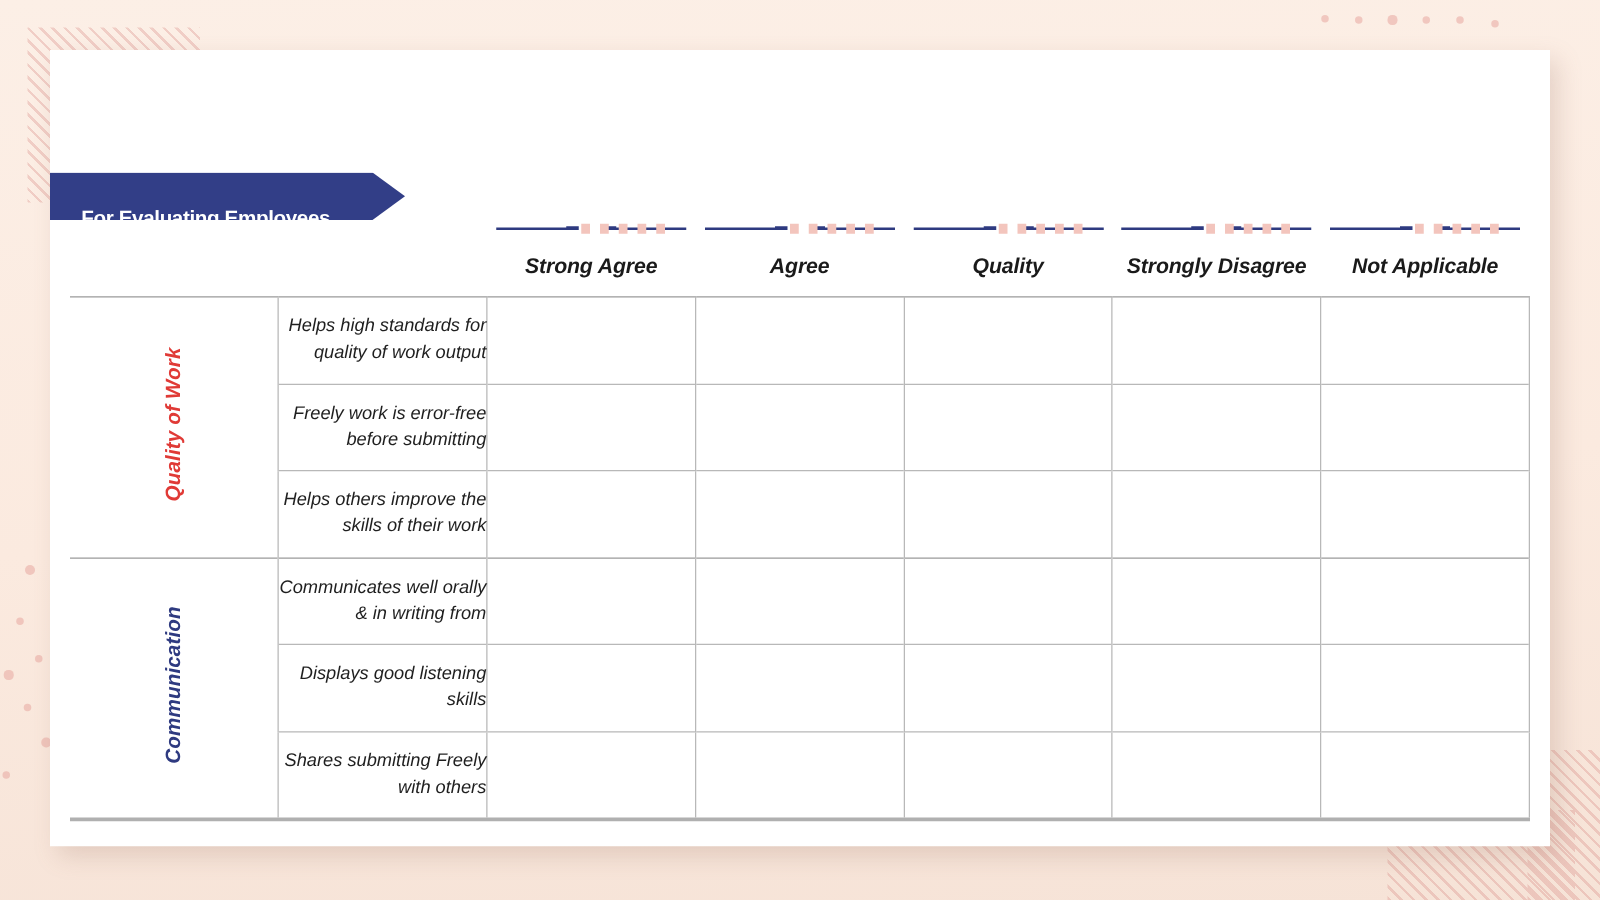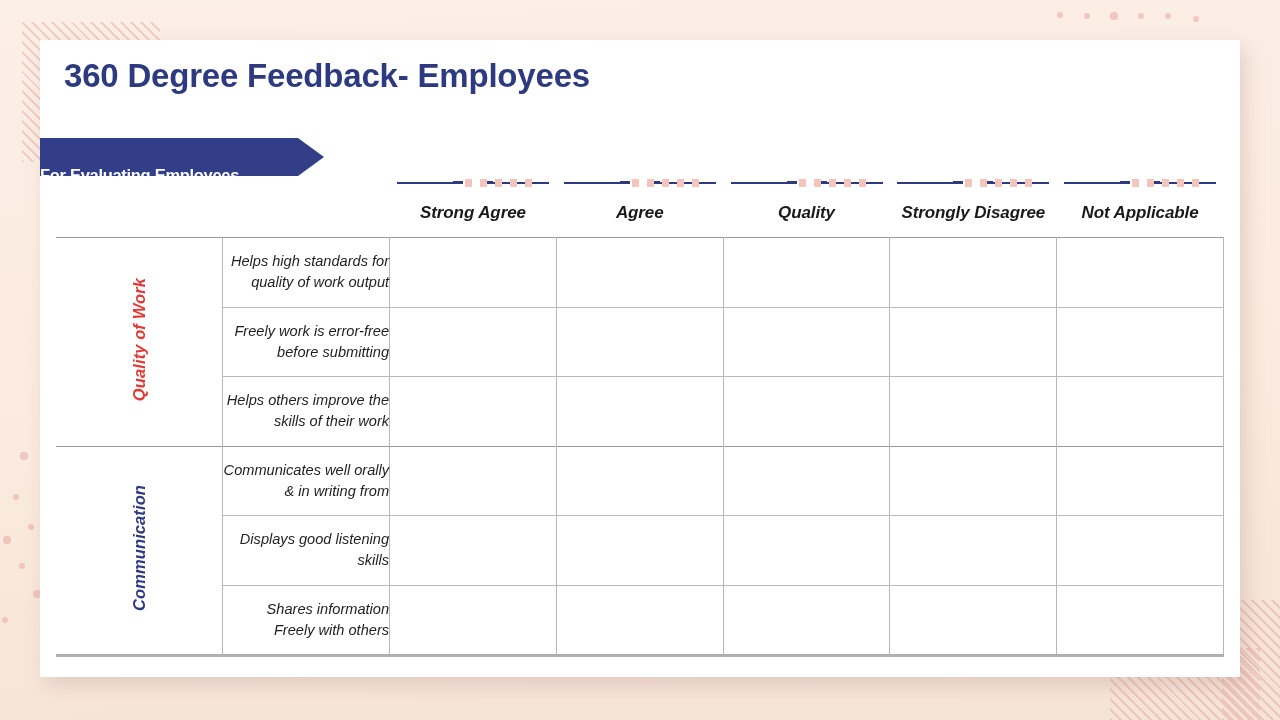--- a/index.html
+++ b/index.html
@@ -84,20 +84,21 @@
     width: 284px;
     background: #323e87;
     display: flex;
     align-items: center;
     clip-path: polygon(0 0, 258px 0, 284px 50%, 258px 100%, 0 100%);
   }
   .banner-label {
     color: #ffffff;
     font-size: 16.5px;
     font-weight: bold;
+    padding-left: 25px;
     letter-spacing: -0.3px;
     white-space: nowrap;
     margin-top: 36px;
   }
 
   
   .table-wrap {
     position: absolute;
     left: 16px;
     top: 125px;
@@ -223,21 +224,20 @@
       <div class="dot" style="left: 27.8px; top: 523.8px; width: 6.4px; height: 6.4px; opacity: 0.55;"></div>
       <div class="dot" style="left: 3.4px; top: 536.4px; width: 7.2px; height: 7.2px; opacity: 0.55;"></div>
       <div class="dot" style="left: 18.6px; top: 562.6px; width: 6.8px; height: 6.8px; opacity: 0.55;"></div>
       <div class="dot" style="left: 33.2px; top: 590.2px; width: 7.6px; height: 7.6px; opacity: 0.55;"></div>
       <div class="dot" style="left: 2px; top: 617px; width: 6px; height: 6px; opacity: 0.55;"></div>
     </div>
 </div>
 
 <div class="card">
 
-  <div class="page-title">360 Degree Feedback- Employees</div>
 
   <div class="banner">
     <span class="banner-label">For Evaluating Employees</span>
   </div>
 
   <div class="table-wrap">
     <table class="rating-table">
       <thead>
         <tr>
           <th class="hdr-cell"></th>
@@ -351,21 +351,21 @@
           </tr>
           <tr class="r-row">
             <td class="item-cell">Displays good listening skills</td>
             <td class="opt-cell first"></td>
             <td class="opt-cell"></td>
             <td class="opt-cell"></td>
             <td class="opt-cell"></td>
             <td class="opt-cell"></td>
           </tr>
           <tr class="r-row">
-            <td class="item-cell">Shares information Freely with others</td>
+            <td class="item-cell">Shares submitting Freely with others</td>
             <td class="opt-cell first"></td>
             <td class="opt-cell"></td>
             <td class="opt-cell"></td>
             <td class="opt-cell"></td>
             <td class="opt-cell"></td>
           </tr>
         </tbody>
     </table>
     <div class="tbl-bottom"></div>
   </div>

